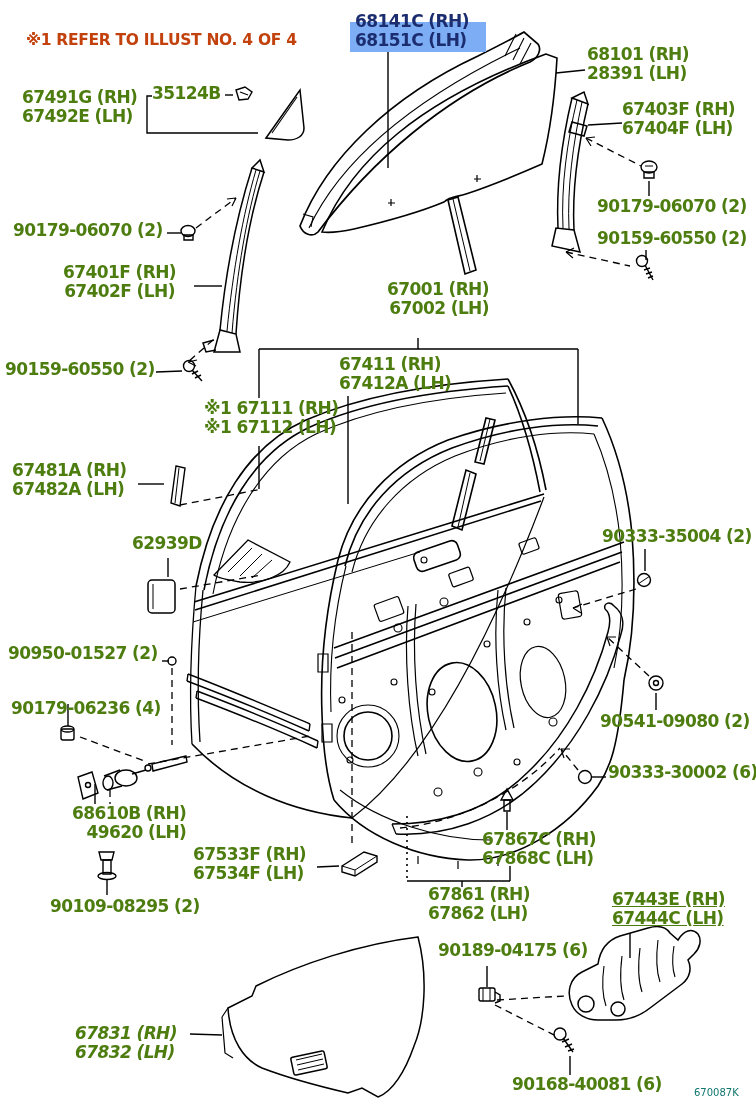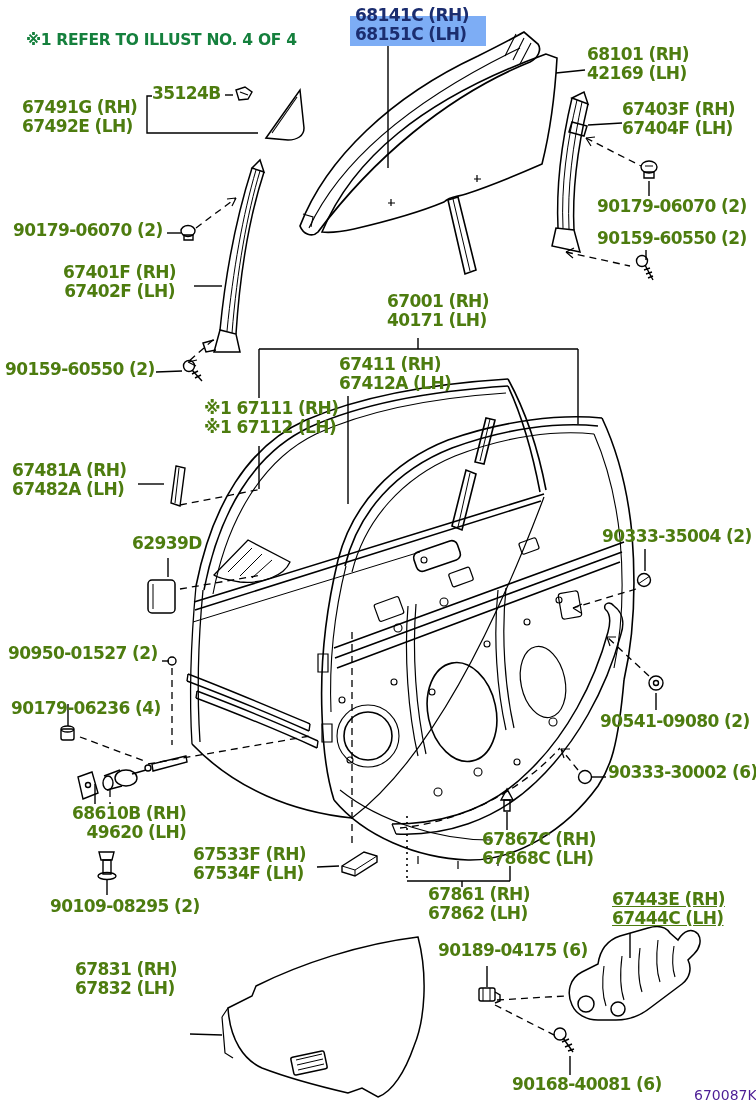--- a/index.html
+++ b/index.html
@@ -6,23 +6,23 @@
   #stage{position:relative;width:756px;height:1108px;background:#ffffff;overflow:hidden;
          font-family:"DejaVu Sans",sans-serif;}
   #drawing{position:absolute;left:0;top:0;}
   .label{position:absolute;font-weight:700;font-size:17px;line-height:19px;
          letter-spacing:-0.6px;color:#4d7c0f;white-space:nowrap;}
   .label .line{position:relative;z-index:2;display:block;}
   .label.highlighted{color:#1b2d6f;}
   .hl-box{position:absolute;left:-5px;top:10px;width:136px;height:30px;
           background:#7dadf5;z-index:1;}
   #ref-note{position:absolute;left:26px;top:31px;font-weight:700;font-size:15.5px;
-            letter-spacing:-0.3px;color:#15803d;white-space:nowrap;}
-  #diagram-code{position:absolute;left:694px;top:1087px;font-weight:400;font-size:14px;
-            color:#4c1d95;white-space:nowrap;}
+            letter-spacing:-0.3px;color:#c2410c;white-space:nowrap;}
+  #diagram-code{position:absolute;left:694px;top:1087px;font-weight:400;font-size:10px;
+            color:#0f766e;white-space:nowrap;}
 </style>
 </head>
 <body>
 
 <div id="stage">
 
 <svg id="drawing" width="756" height="1108" viewBox="0 0 756 1108" fill="none" stroke="#000">
 
   <g stroke-width="1.4">
     <path d="M388,45 V168"></path>
@@ -289,33 +289,33 @@
     <circle cx="586" cy="1004" r="8"></circle>
     <circle cx="618" cy="1009" r="7"></circle>
   </g>
 
 </svg>
 
 <div id="ref-note">※1 REFER TO ILLUST NO. 4 OF 4</div>
 <div id="diagram-code">670087K</div>
 
 <div id="labels-layer">
-      <div class="label highlighted" style="left: 355px; top: 6px; color: rgb(27, 45, 111);">
+      <div class="label highlighted" style="left: 355px; top: 12px; color: rgb(27, 45, 111);">
         <div class="hl-box" style="background: rgb(125, 173, 245);"></div>
         <span class="line">68141C (RH)</span>
         <span class="line">68151C (LH)</span>
       </div>
       <div class="label" style="left: 587px; top: 45px;">
         <span class="line">68101 (RH)</span>
-        <span class="line">42169 (LH)</span>
+        <span class="line">28391 (LH)</span>
       </div>
       <div class="label" style="left: 152px; top: 84px;">
         <span class="line">35124B</span>
       </div>
-      <div class="label" style="left: 22px; top: 88px; margin-top: 10px;">
+      <div class="label" style="left: 22px; top: 88px;">
         <span class="line">67491G (RH)</span>
         <span class="line">67492E (LH)</span>
       </div>
       <div class="label" style="left: 622px; top: 100px;">
         <span class="line">67403F (RH)</span>
         <span class="line">67404F (LH)</span>
       </div>
       <div class="label" style="left: 597px; top: 197px;">
         <span class="line">90179-06070 (2)</span>
       </div>
@@ -325,23 +325,23 @@
       <div class="label" style="left: 13px; top: 221px;">
         <span class="line">90179-06070 (2)</span>
       </div>
       <div class="label" style="left: 63px; top: 263px; text-align: center;">
         <span class="line">67401F (RH)</span>
         <span class="line">67402F (LH)</span>
       </div>
       <div class="label" style="left: 5px; top: 360px;">
         <span class="line">90159-60550 (2)</span>
       </div>
-      <div class="label" style="left: 387px; top: 292px;">
+      <div class="label" style="left: 387px; top: 280px; text-align: right;">
         <span class="line">67001 (RH)</span>
-        <span class="line">40171 (LH)</span>
+        <span class="line">67002 (LH)</span>
       </div>
       <div class="label" style="left: 322px; top: 355px; margin-left: 17px;">
         <span class="line">67411 (RH)</span>
         <span class="line">67412A (LH)</span>
       </div>
       <div class="label" style="left: 204px; top: 399px;">
         <span class="line">※1 67111 (RH)</span>
         <span class="line">※1 67112 (LH)</span>
       </div>
       <div class="label" style="left: 12px; top: 461px;">
@@ -385,21 +385,21 @@
         <span class="line">67861 (RH)</span>
         <span class="line">67862 (LH)</span>
       </div>
       <div class="label" style="left: 612px; top: 890px; text-decoration: underline;">
         <span class="line">67443E (RH)</span>
         <span class="line">67444C (LH)</span>
       </div>
       <div class="label" style="left: 438px; top: 941px;">
         <span class="line">90189-04175 (6)</span>
       </div>
-      <div class="label" style="left: 75px; top: 960px;">
+      <div class="label" style="left: 75px; top: 1024px; font-style: italic;">
         <span class="line">67831 (RH)</span>
         <span class="line">67832 (LH)</span>
       </div>
       <div class="label" style="left: 512px; top: 1075px;">
         <span class="line">90168-40081 (6)</span>
       </div>
     </div>
 
 </div>
 

